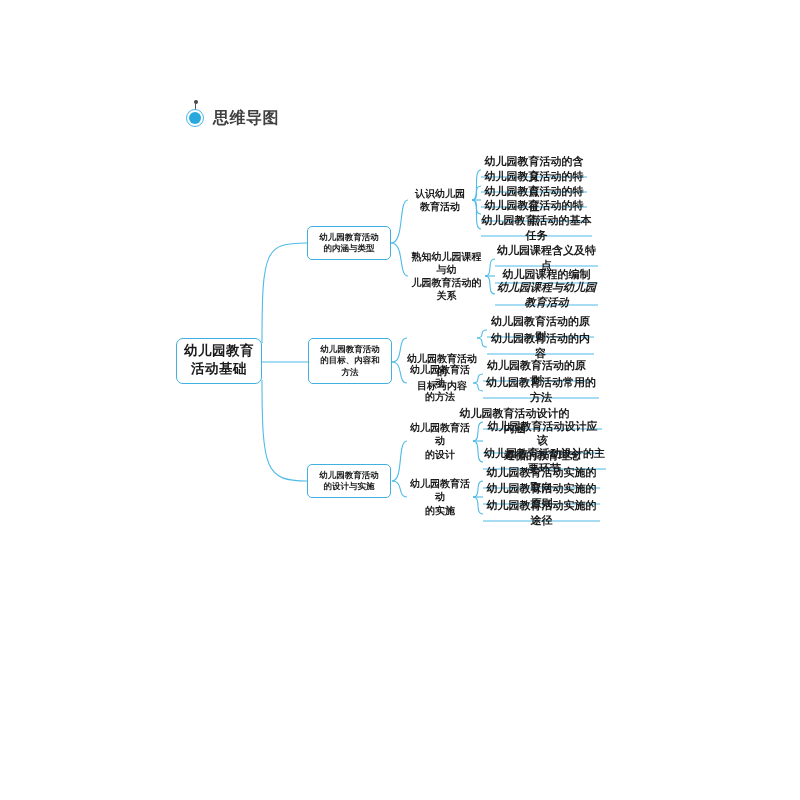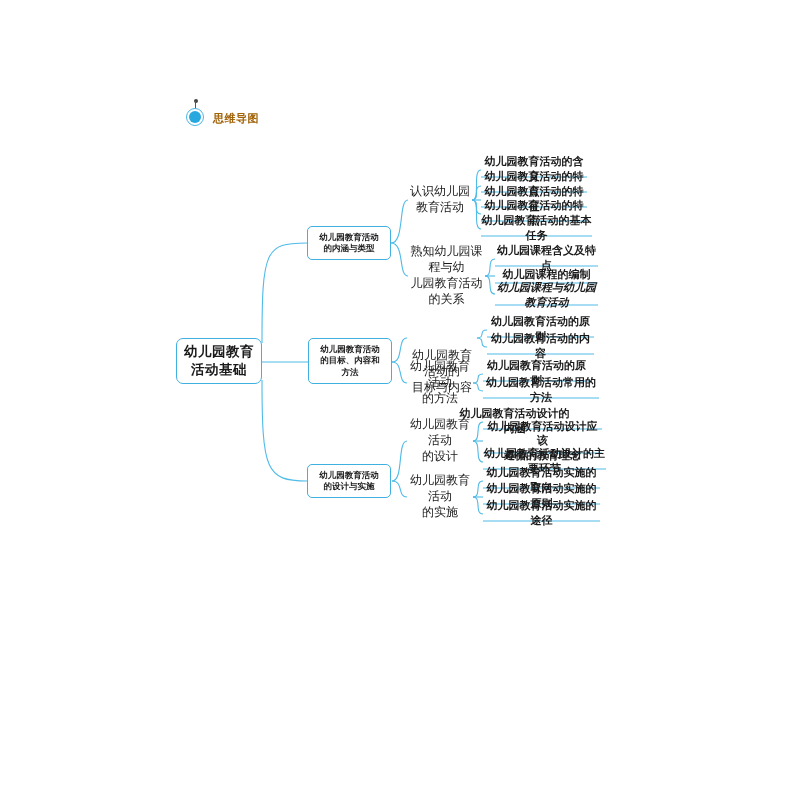--- a/index.html
+++ b/index.html
@@ -59,23 +59,23 @@
     background: #555;
   }
   .header-icon .stem-top {
     position: absolute;
     left: 7.5px; top: -9px;
     width: 4px; height: 4px;
     background: #444;
     border-radius: 50%;
   }
   .header-title {
-    font-size: 11px;
-    font-weight: bold;
-    color: #a16207;
+    font-size: 16px;
+    font-weight: bold;
+    color: #404040;
     letter-spacing: 0.5px;
     white-space: nowrap;
   }
 
   
   .node {
     position: absolute;
     box-sizing: border-box;
     display: flex;
     align-items: center;
@@ -95,22 +95,22 @@
   }
   .node.level2 {
     border: 1px solid #3fb0e0;
     border-radius: 5px;
     background: #ffffff;
     font-size: 8.5px;
     font-weight: bold;
   }
   .node.level3 {
     background: transparent;
-    font-size: 12px;
-    font-weight: normal;
+    font-size: 10px;
+    font-weight: bold;
   }
   .node.leaf {
     background: transparent;
     font-size: 11px;
     font-weight: bold;
     justify-content: center;
   }
 </style>
 </head>
 <body>
@@ -190,21 +190,21 @@
   <div class="header">
     <div class="header-icon">
       <div class="stem-top"></div>
       <div class="stem"></div>
       <div class="ring"></div>
       <div class="dot"></div>
     </div>
     <div class="header-title">思维导图</div>
   </div>
 
-  <div class="node root" style="left:176px; top:338px; width:86px; height:46px;">幼儿园教育
+  <div class="node root" style="left:176px; top:338px; width:86px; height:46px;font-family:Liberation Mono, monospace;">幼儿园教育
 活动基础</div>
 
   <div class="node level2" style="left:307px; top:226px; width:84px; height:34px;">幼儿园教育活动
 的内涵与类型</div>
 
   <div class="node level3" style="left:408px; top:186px; width:64px; height:28px;">认识幼儿园
 教育活动</div>
   <div class="node level3" style="left:408px; top:262px; width:77px; height:28px;">熟知幼儿园课程与幼
 儿园教育活动的关系</div>
 

